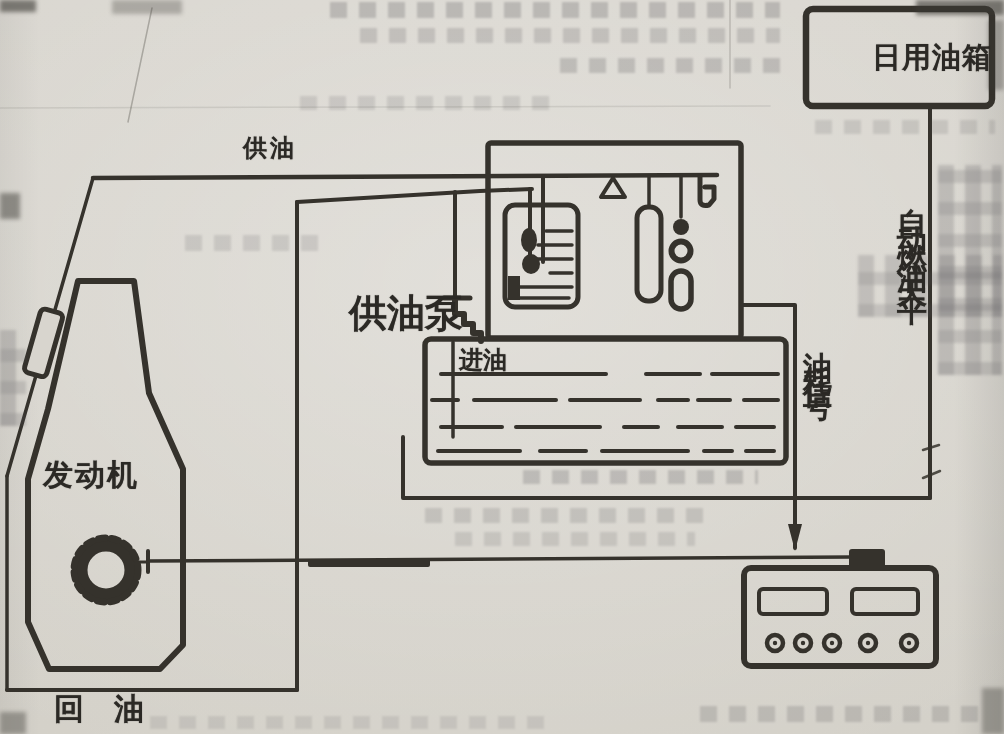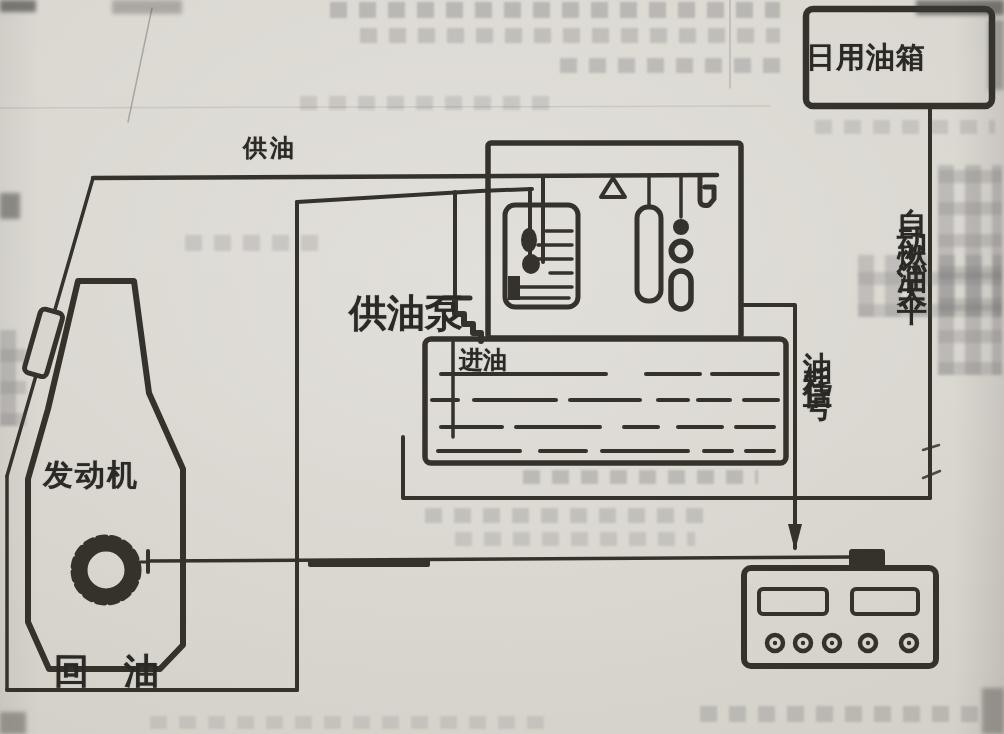--- a/index.html
+++ b/index.html
@@ -20,21 +20,21 @@
     font-weight:700;
     text-shadow:0 0 1px rgba(43,41,37,.65);
     white-space:nowrap;
     line-height:1.1;
   }
   .vlbl{
     writing-mode:vertical-rl;
     text-orientation:upright;
     white-space:normal;
   }
-  .center-box{display:flex;align-items:center;justify-content:flex-start;}
+  .center-box{display:flex;align-items:center;justify-content:flex-end;}
   .ghost{
     position:absolute;
     pointer-events:none;
     filter:blur(1.2px);
     background-image:repeating-linear-gradient(90deg, rgba(82,80,84,.5) 0 17px, rgba(82,80,84,0) 17px 29px);
   }
   .ghostblock{
     position:absolute;pointer-events:none;filter:blur(1.4px);
     background-image:
       repeating-linear-gradient(90deg, rgba(82,80,84,.4) 0 16px, rgba(82,80,84,0) 16px 27px),
@@ -223,15 +223,15 @@
   <div class="lbl" style="left:459px;top:347px;font-size:24px;">进油</div>
 
   <div class="lbl" style="left:43px;top:458px;font-size:30px;letter-spacing:2px;">发动机</div>
 
   <div class="lbl vlbl" style="left:896px;top:184px;font-size:30px;letter-spacing:18px;">自动燃油天平</div>
 
   <div class="lbl vlbl" style="left:801px;top:328px;font-size:29px;letter-spacing:14px;">油耗信号</div>
 
 
 
-  <div class="lbl" style="left:54px;top:652px;font-size:35px;">回　油</div>
+  <div class="lbl" style="left:54px;top:692px;font-size:30px;">回　油</div>
 
 </div>
 
 </body></html>

